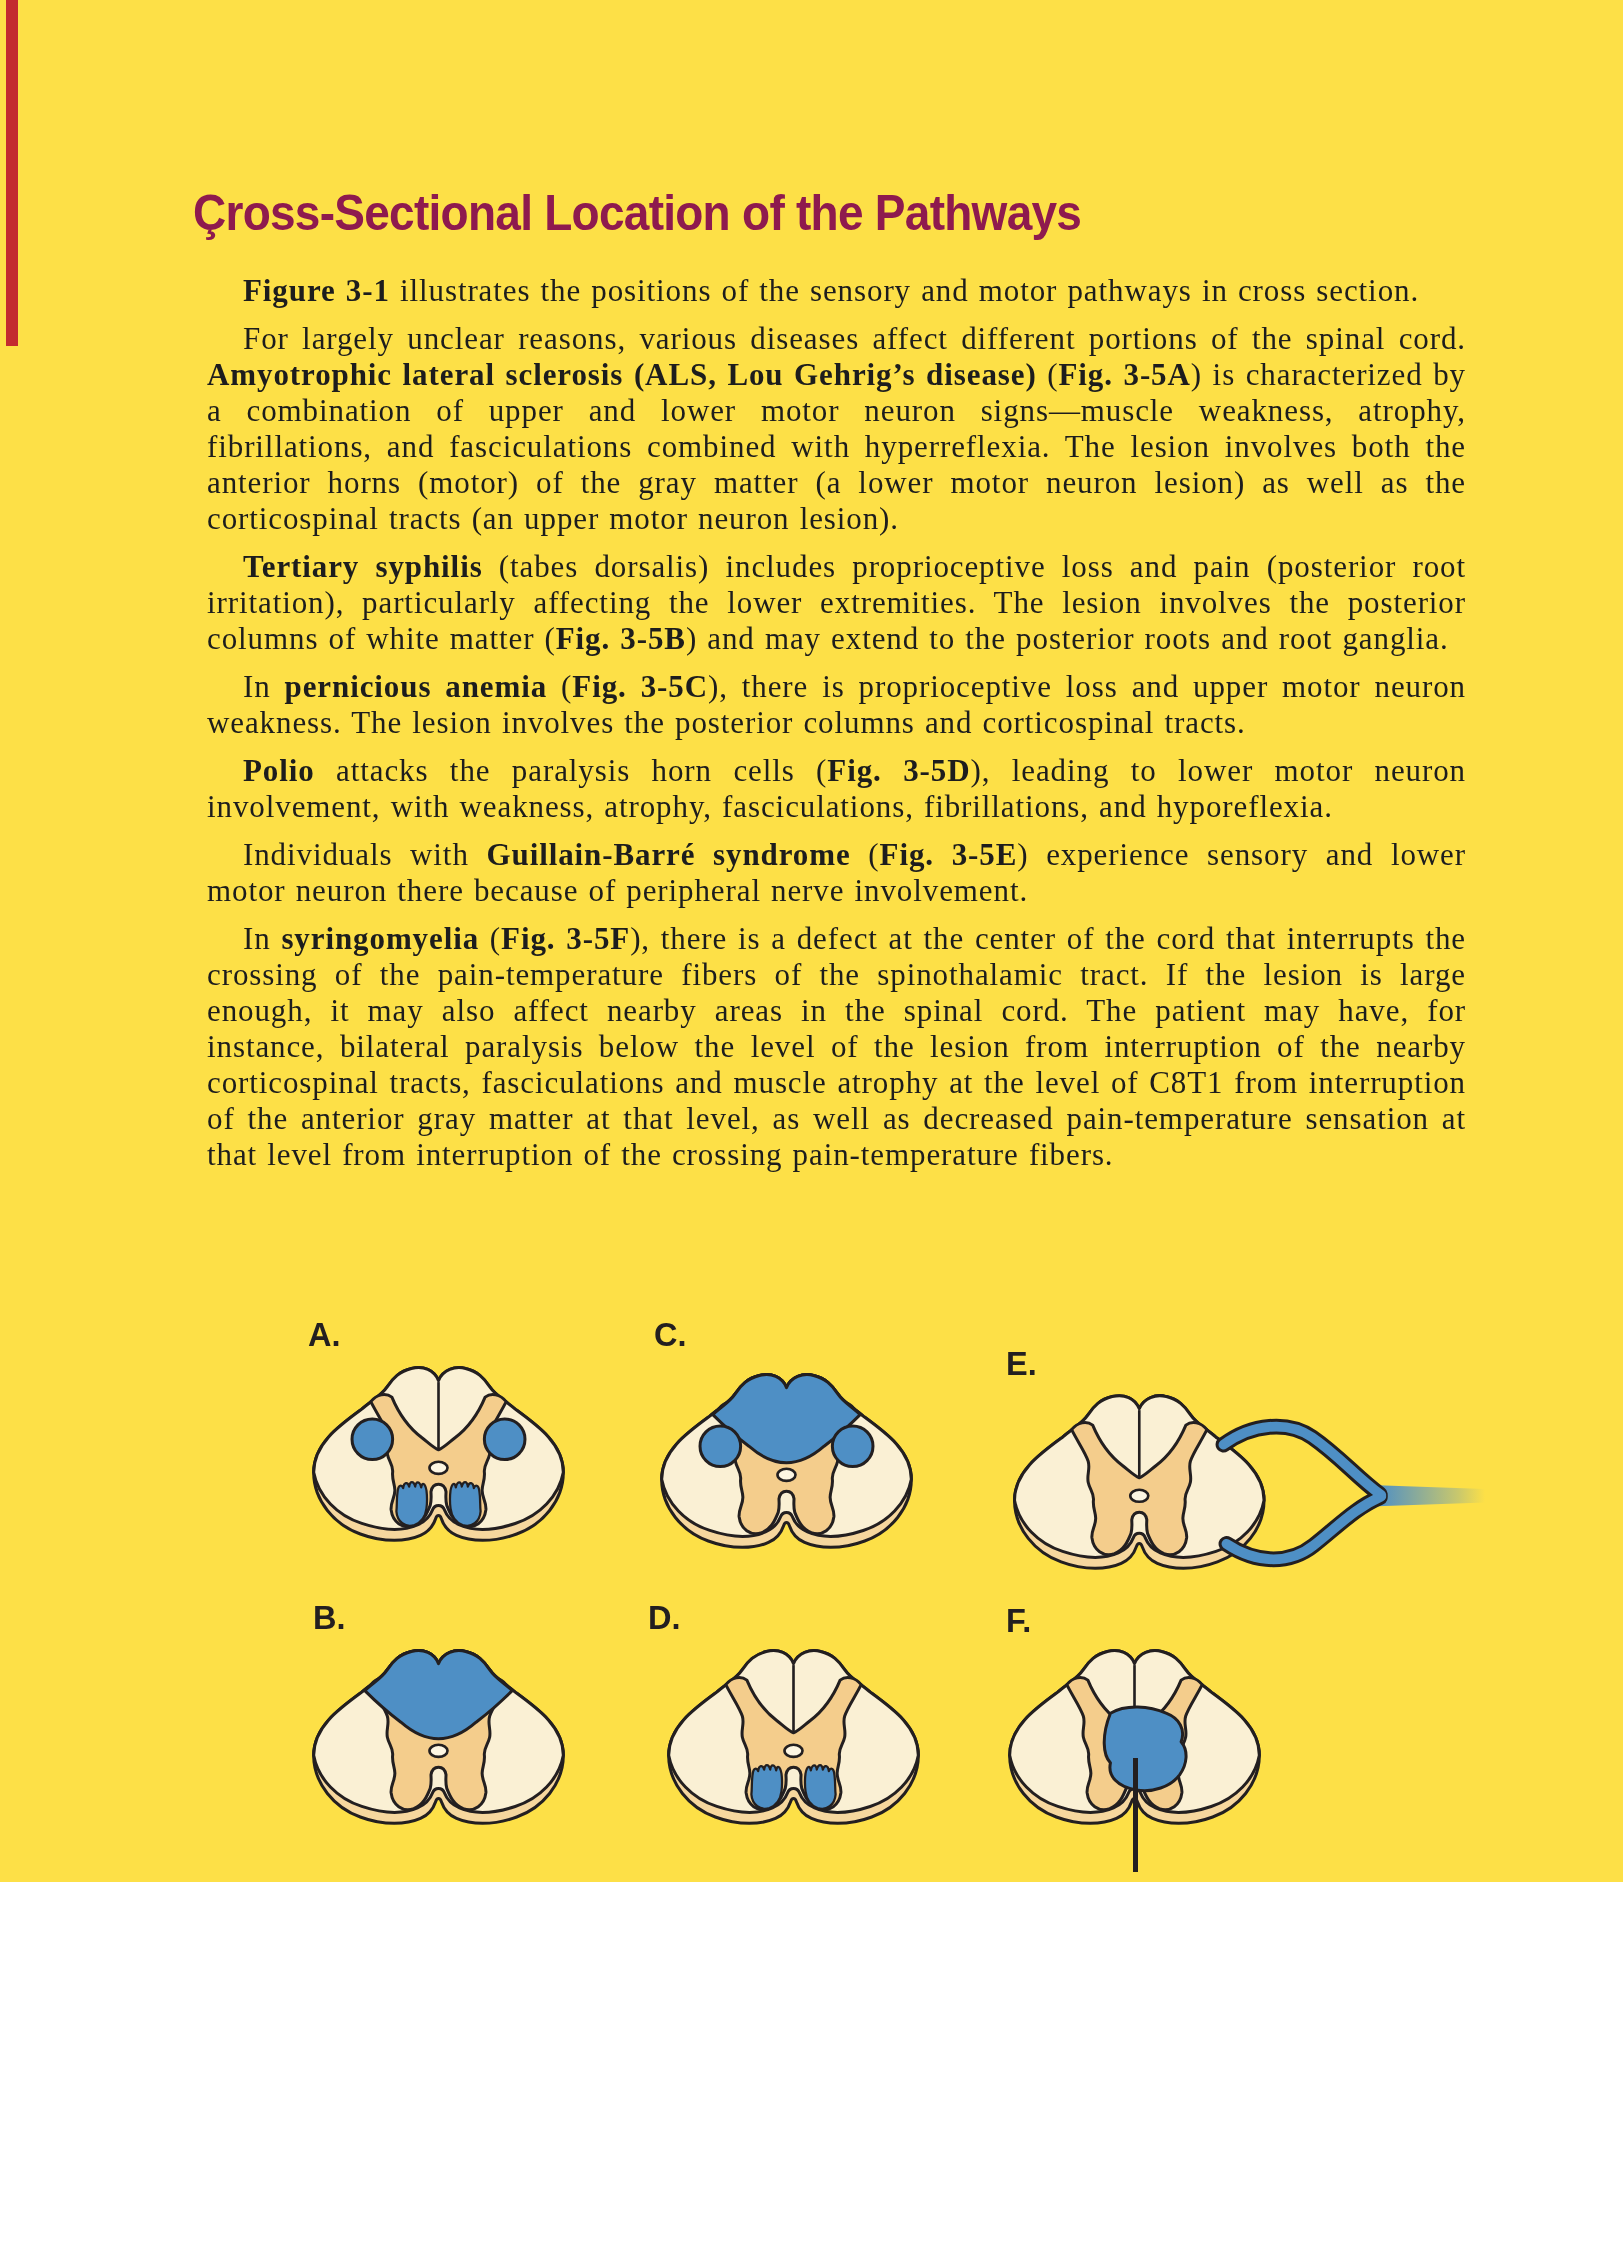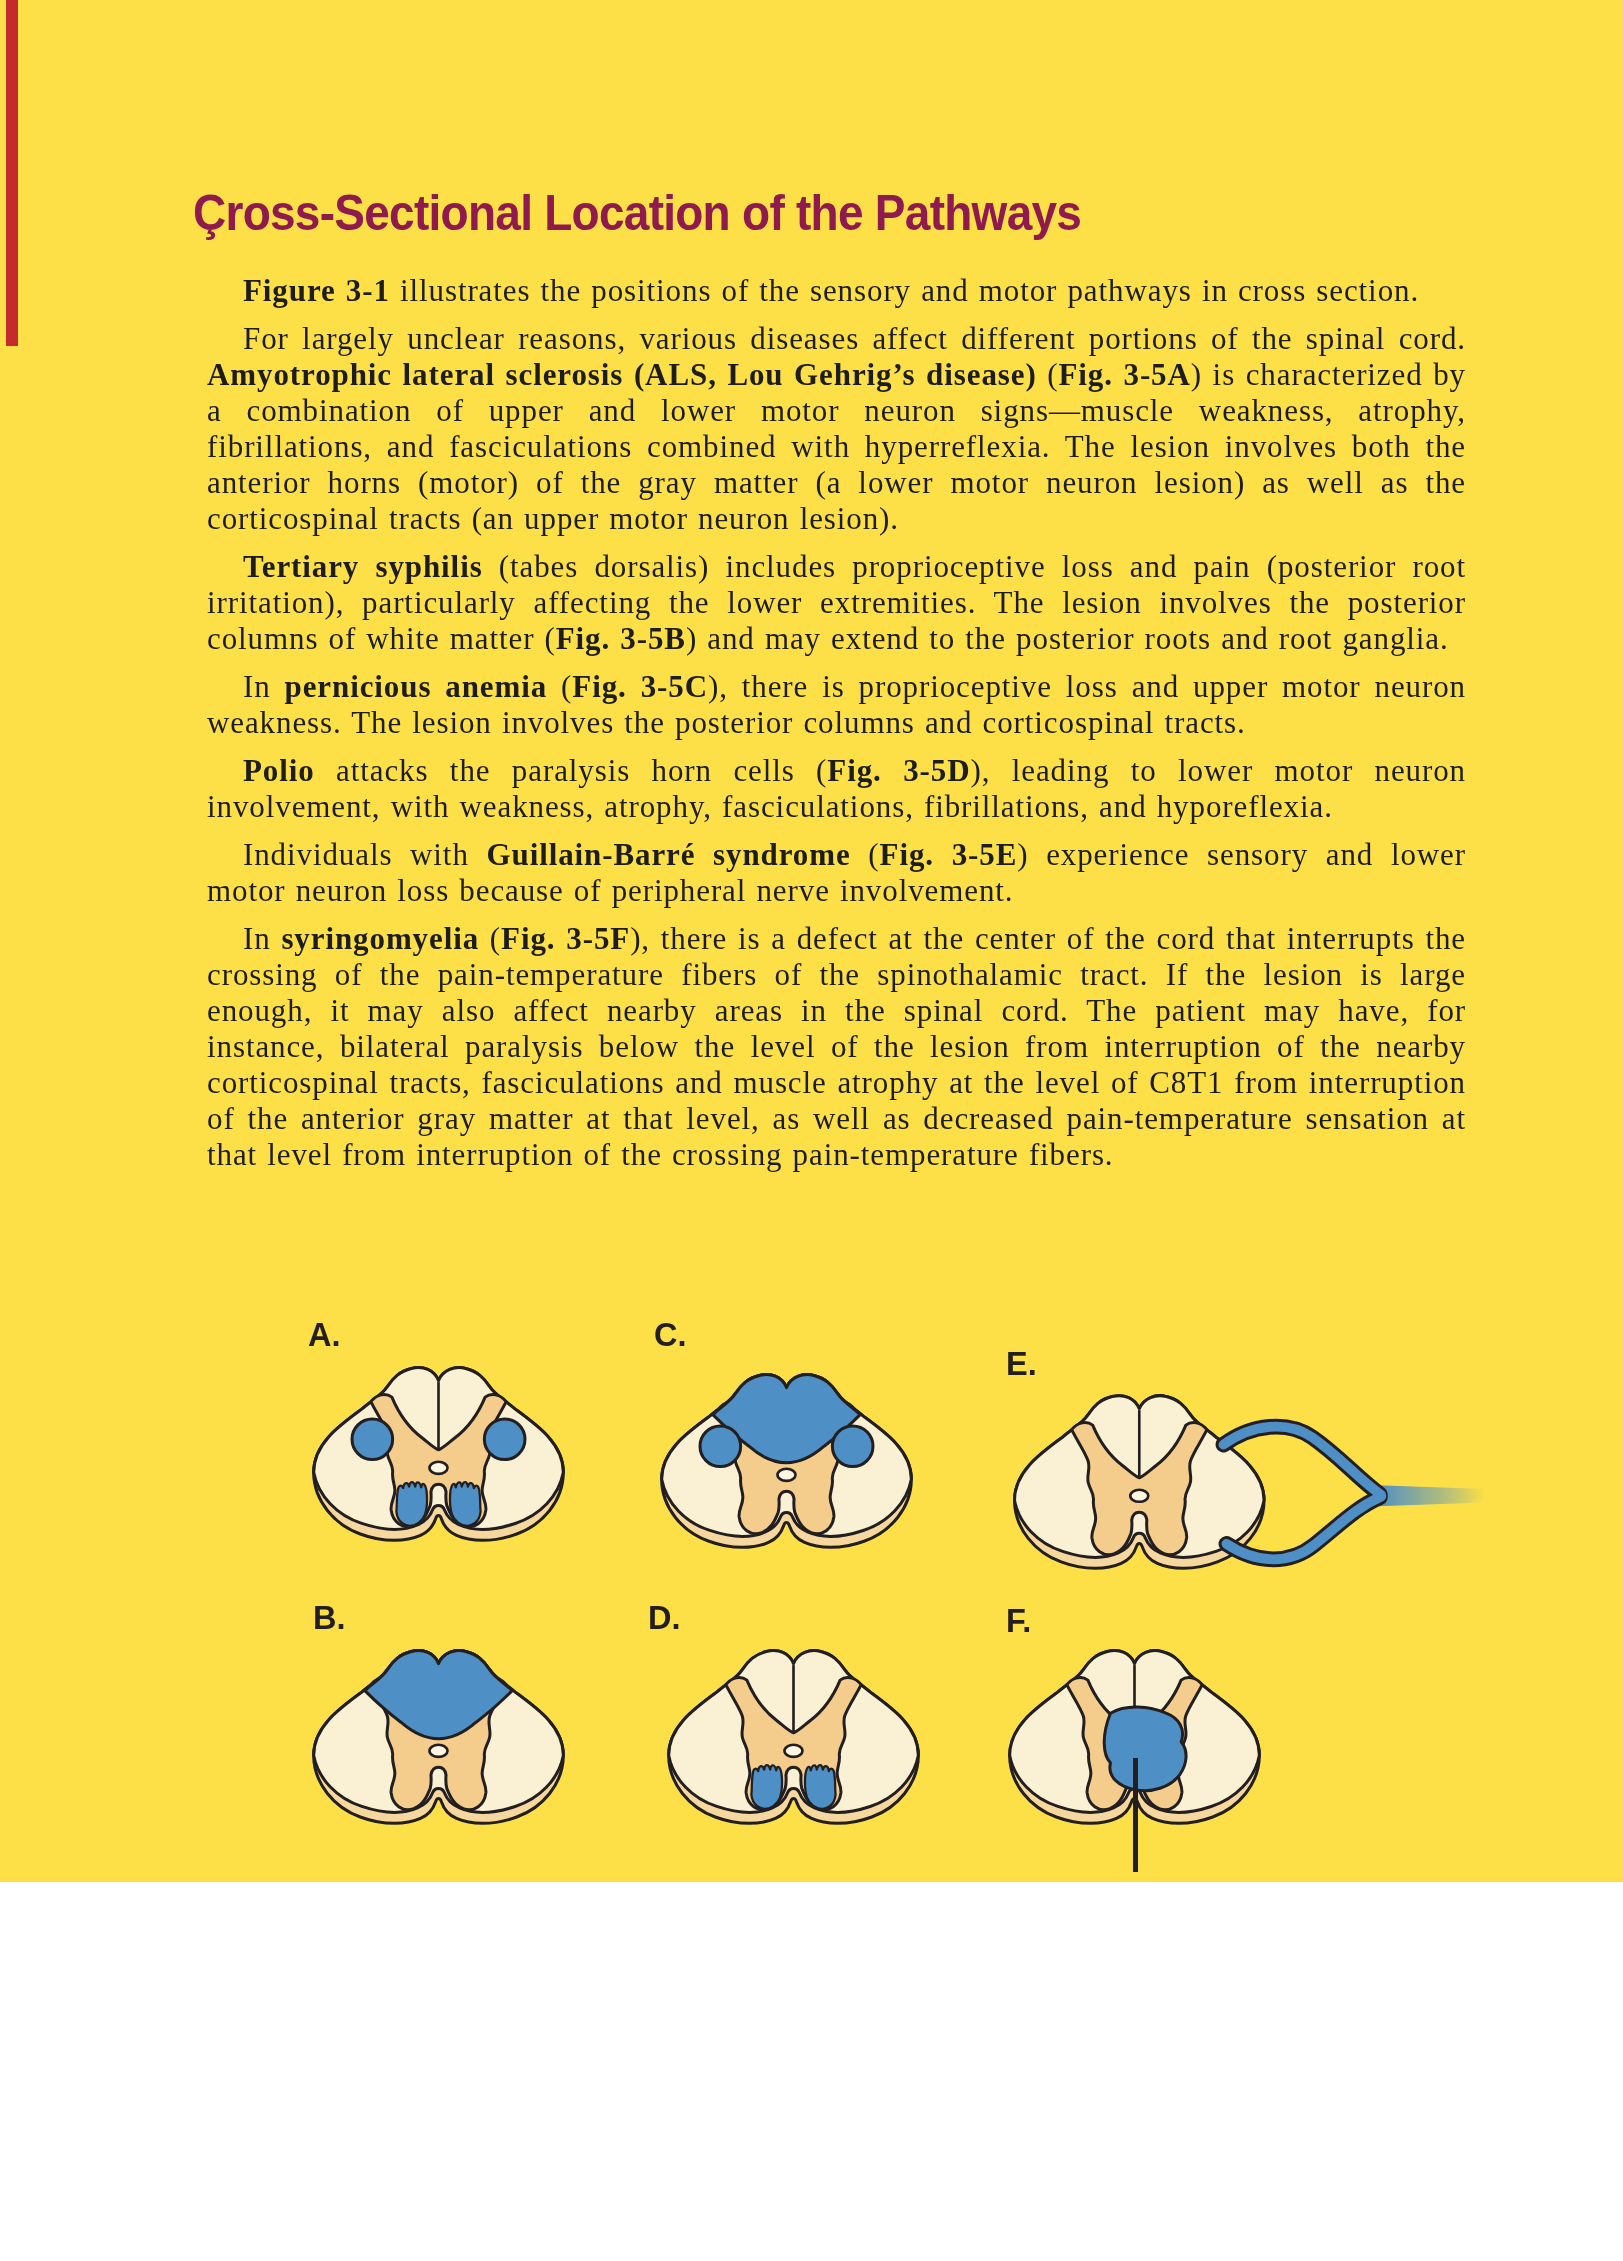--- a/index.html
+++ b/index.html
@@ -44,21 +44,21 @@
   <div class="edge-bar-blue" style="background: rgb(46, 109, 168);"></div>
 
   <h1 class="title" style="color: rgb(142, 26, 78);">Çross-Sectional Location of the Pathways</h1>
 
   <div class="body-text" id="body-text">
       <p><b>Figure 3-1</b><span> illustrates the positions of the sensory and motor pathways in cross section.</span></p>
       <p><span>For largely unclear reasons, various diseases affect different portions of the spinal cord. </span><b>Amyotrophic lateral sclerosis (ALS, Lou Gehrig’s disease)</b><span> (</span><b>Fig. 3-5A</b><span>) is characterized by a combination of upper and lower motor neuron signs—muscle weakness, atrophy, fibrillations, and fasciculations combined with hyperreflexia. The lesion involves both the anterior horns (motor) of the gray matter (a lower motor neuron lesion) as well as the corticospinal tracts (an upper motor neuron lesion).</span></p>
       <p><b>Tertiary syphilis</b><span> (tabes dorsalis) includes proprioceptive loss and pain (posterior root irritation), particularly affecting the lower extremities. The lesion involves the posterior columns of white matter (</span><b>Fig. 3-5B</b><span>) and may extend to the posterior roots and root ganglia.</span></p>
       <p><span>In </span><b>pernicious anemia</b><span> (</span><b>Fig. 3-5C</b><span>), there is proprioceptive loss and upper motor neuron weakness. The lesion involves the posterior columns and corticospinal tracts.</span></p>
       <p><b>Polio</b><span> attacks the paralysis horn cells (</span><b>Fig. 3-5D</b><span>), leading to lower motor neuron involvement, with weakness, atrophy, fasciculations, fibrillations, and hyporeflexia.</span></p>
-      <p><span>Individuals with </span><b>Guillain-Barré syndrome</b><span> (</span><b>Fig. 3-5E</b><span>) experience sensory and lower motor neuron loss because of peripheral nerve involvement.</span></p>
+      <p><span>Individuals with </span><b>Guillain-Barré syndrome</b><span> (</span><b>Fig. 3-5E</b><span>) experience sensory and lower motor neuron there because of peripheral nerve involvement.</span></p>
       <p><span>In </span><b>syringomyelia</b><span> (</span><b>Fig. 3-5F</b><span>), there is a defect at the center of the cord that interrupts the crossing of the pain-temperature fibers of the spinothalamic tract. If the lesion is large enough, it may also affect nearby areas in the spinal cord. The patient may have, for instance, bilateral paralysis below the level of the lesion from interruption of the nearby corticospinal tracts, fasciculations and muscle atrophy at the level of C8T1 from interruption of the anterior gray matter at that level, as well as decreased pain-temperature sensation at that level from interruption of the crossing pain-temperature fibers.</span></p>
     </div>
 
   <svg width="0" height="0" style="position:absolute" aria-hidden="true">
     <defs>
       <linearGradient id="nerveFade" x1="0" y1="0" x2="1" y2="0">
         <stop offset="0" stop-color="#4E8FC5"></stop>
         <stop offset="0.75" stop-color="#4E8FC5" stop-opacity="0.3"></stop>
         <stop offset="1" stop-color="#4E8FC5" stop-opacity="0"></stop>
       </linearGradient>

